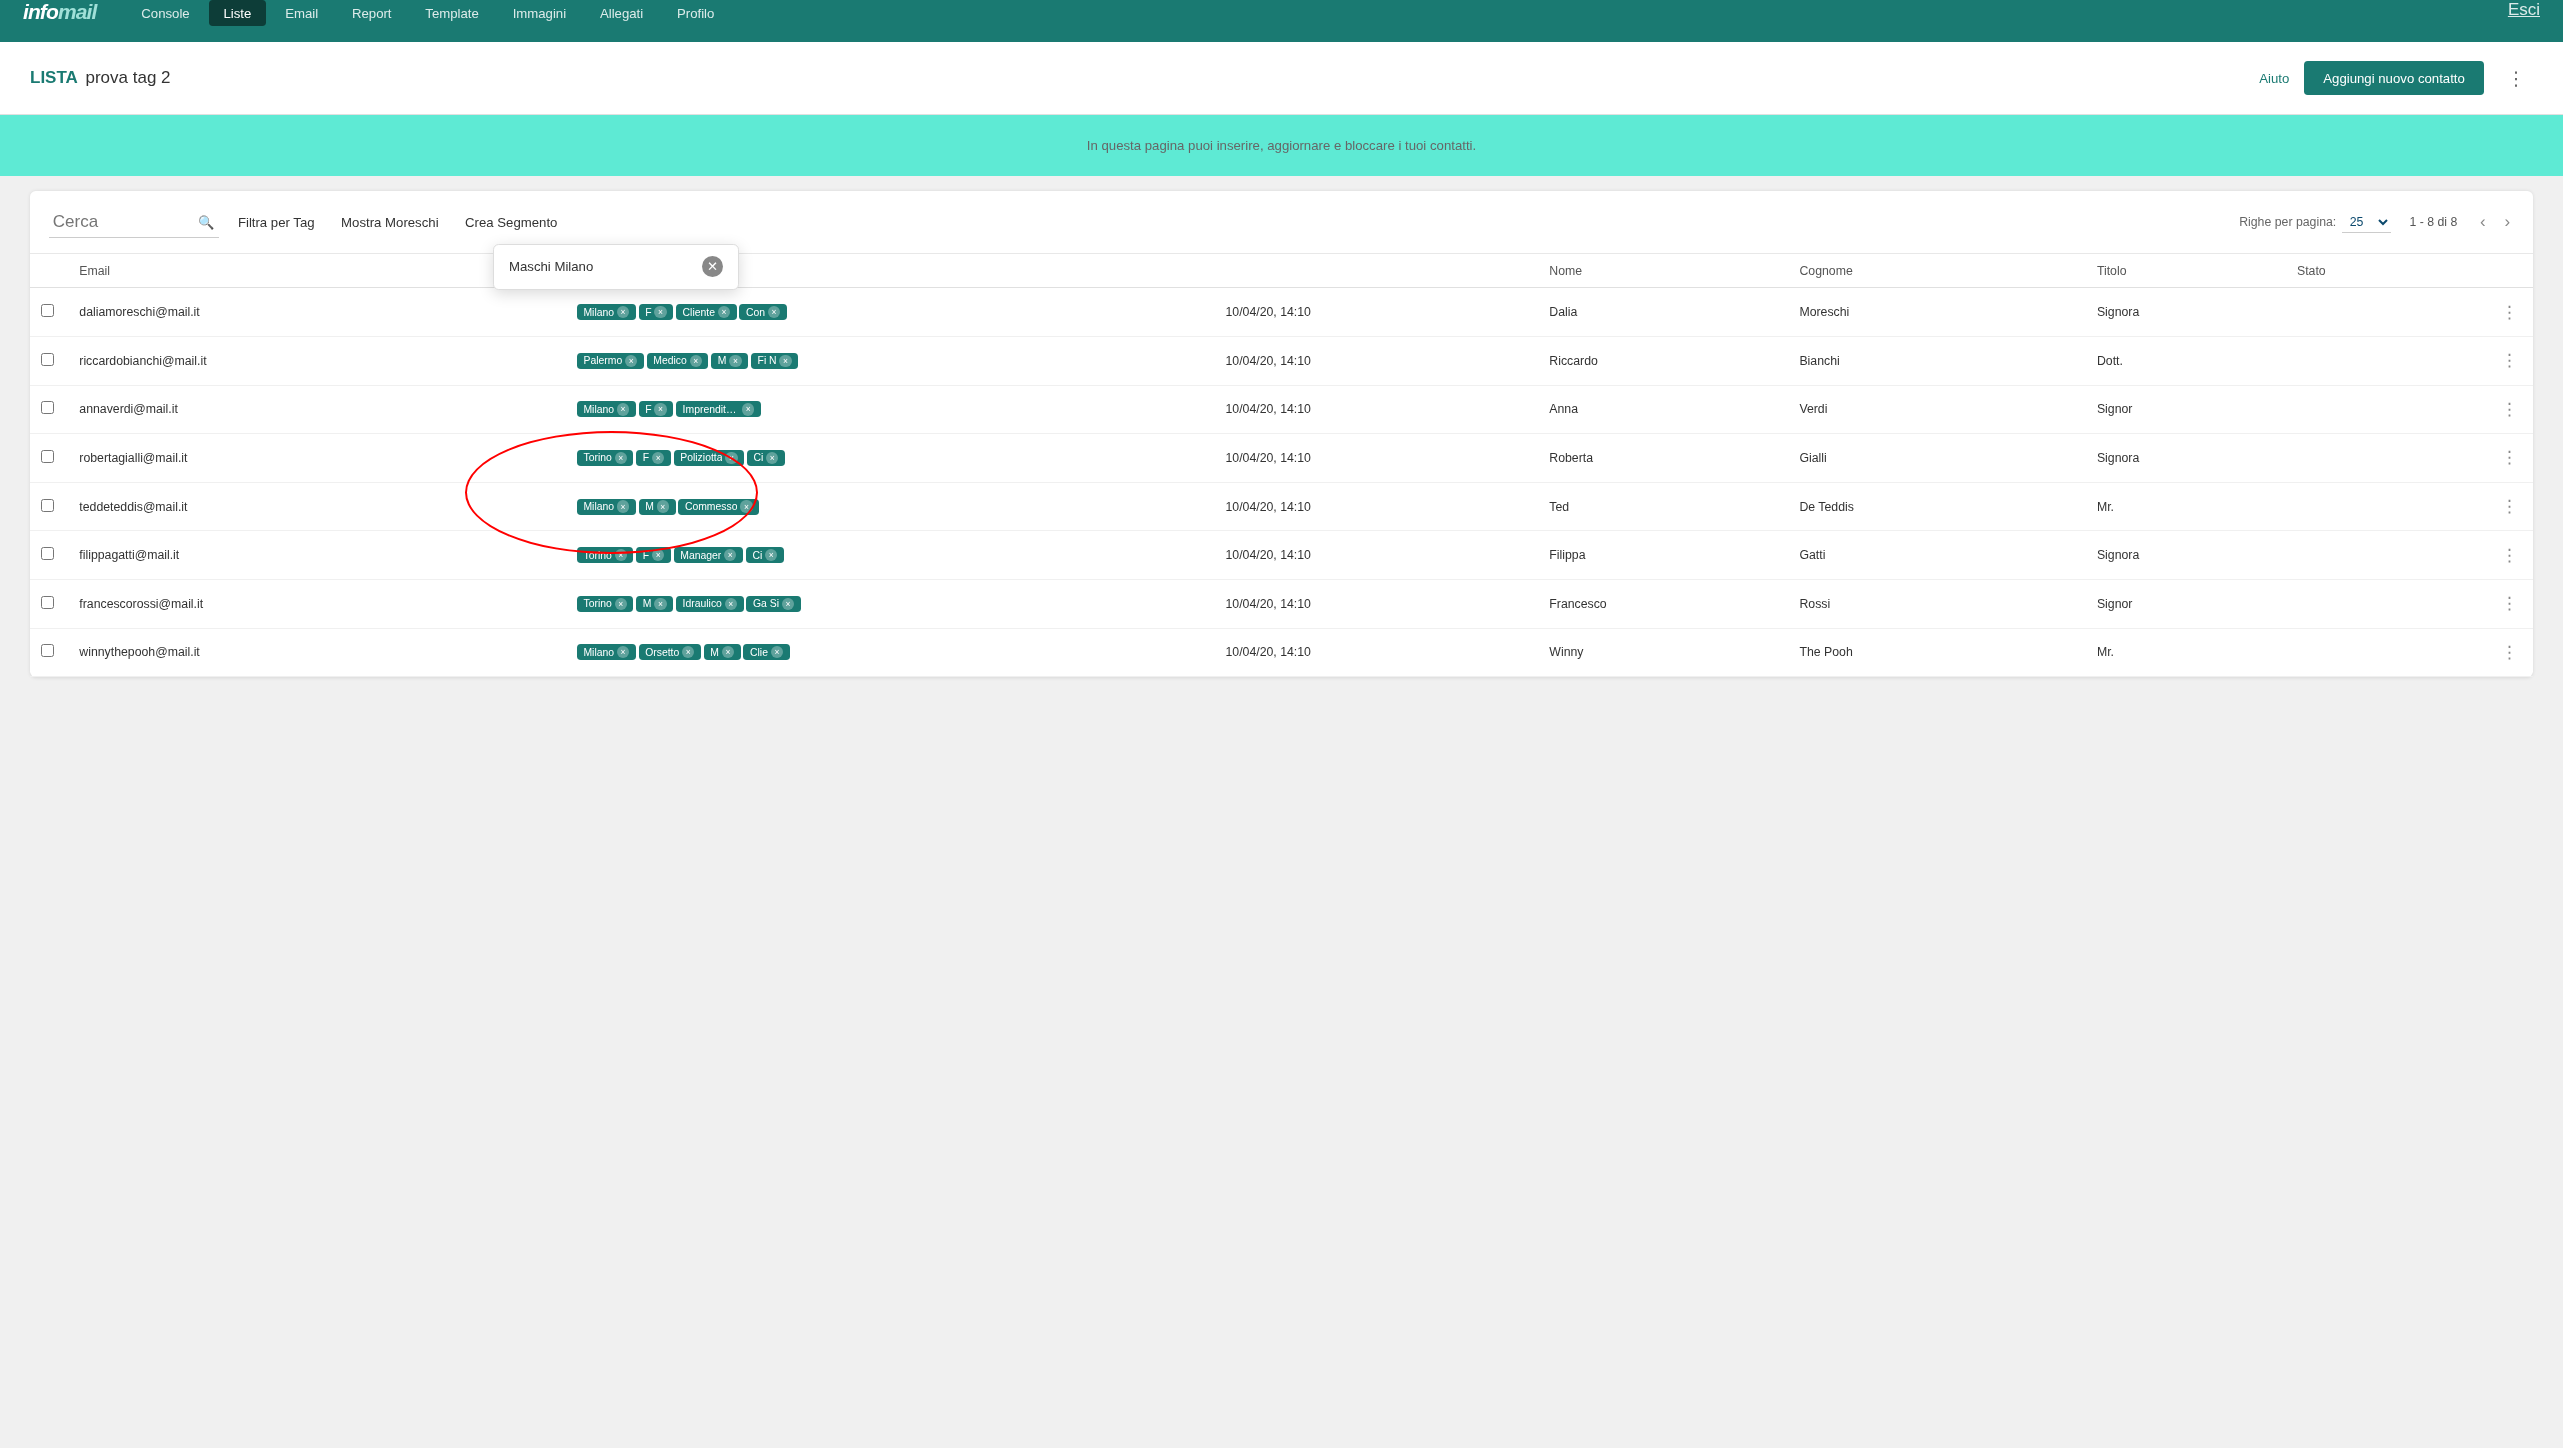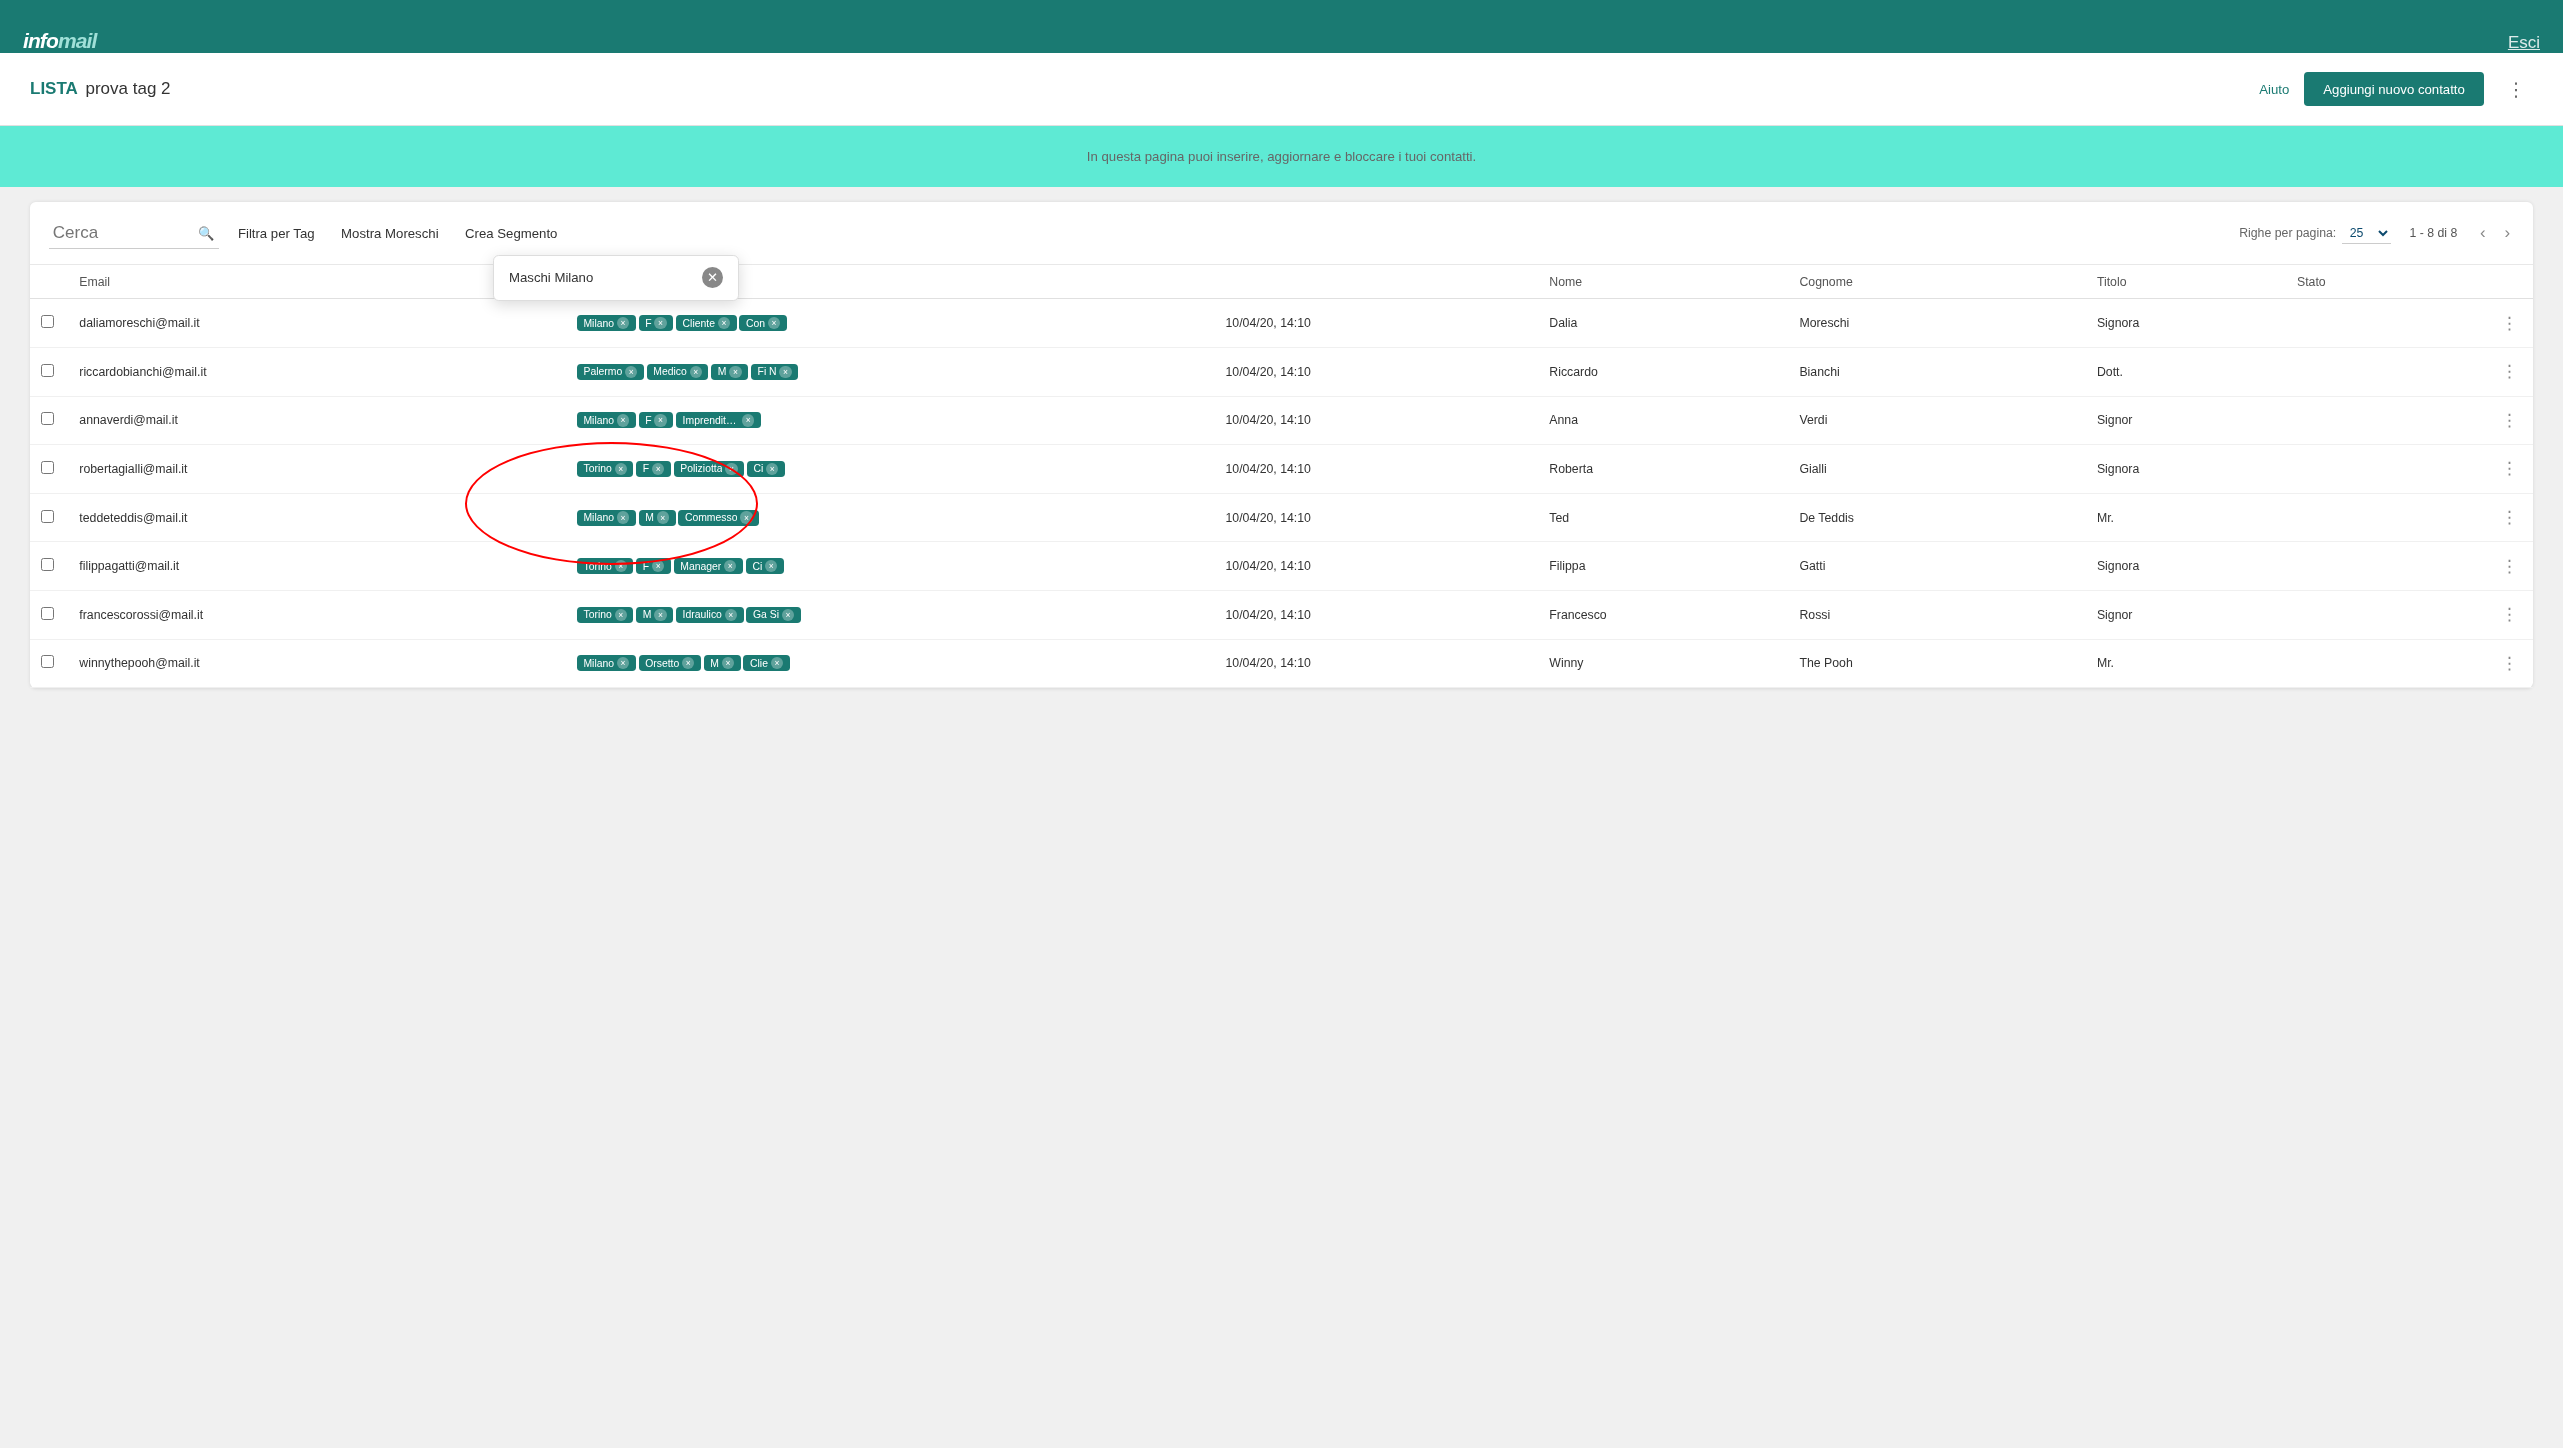--- a/index.html
+++ b/index.html
@@ -2,22 +2,22 @@
 <html style="font-size:15px"><head>
   <meta charset="utf-8">
   <style>
     * { box-sizing: border-box; margin: 0; padding: 0; }
     body { font-family: 'Helvetica Neue', Arial, sans-serif; font-size: 13.2px; background: #f0f0f0; color: #333; }
 
     
     .navbar {
       background: #1a7a72;
       display: flex;
-      align-items: flex-end;
-      height: 53px;
+      align-items: flex-start;
+      height: 42px;
       padding: 0 23px;
       position: relative;
     }
     .navbar-logo {
       color: white;
       font-size: 21px;
       font-style: italic;
       font-weight: bold;
       margin-right: 30px;
       letter-spacing: -0.9px;
@@ -276,20 +276,30 @@
       padding: 3.8px;
     }
 
     .checkbox-cell input[type=checkbox] { cursor: pointer; }
   </style>
 </head>
 <body>
 
 <nav class="navbar">
   <div class="navbar-logo">info<span>mail</span></div>
+  <div class="nav-items">
+    <a class="nav-item">Console</a>
+    <a class="nav-item active">Liste</a>
+    <a class="nav-item">Email</a>
+    <a class="nav-item">Report</a>
+    <a class="nav-item">Template</a>
+    <a class="nav-item">Immagini</a>
+    <a class="nav-item">Allegati</a>
+    <a class="nav-item">Profilo</a>
+  </div>
   <span class="nav-exit">Esci</span>
 </nav>
 
 <div class="page-header">
   <div class="page-title-area">
     <span class="page-title-prefix">LISTA</span>
     <span class="page-title-name">prova tag 2</span>
   </div>
   <div class="page-header-actions">
     <a class="help-link">Aiuto</a>

